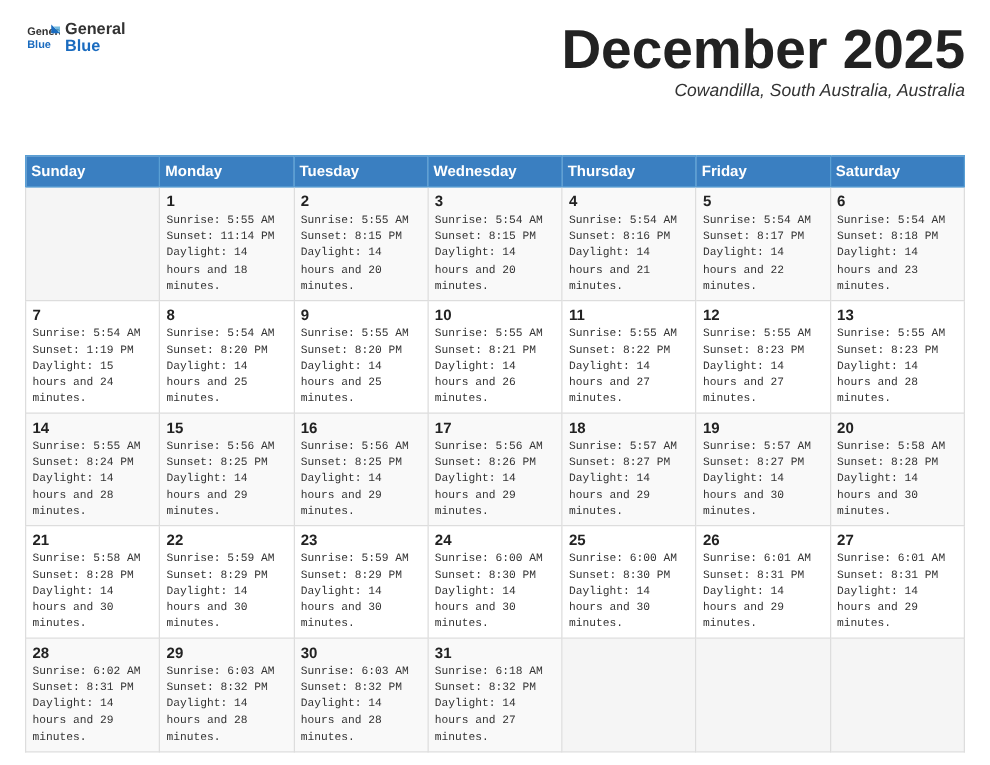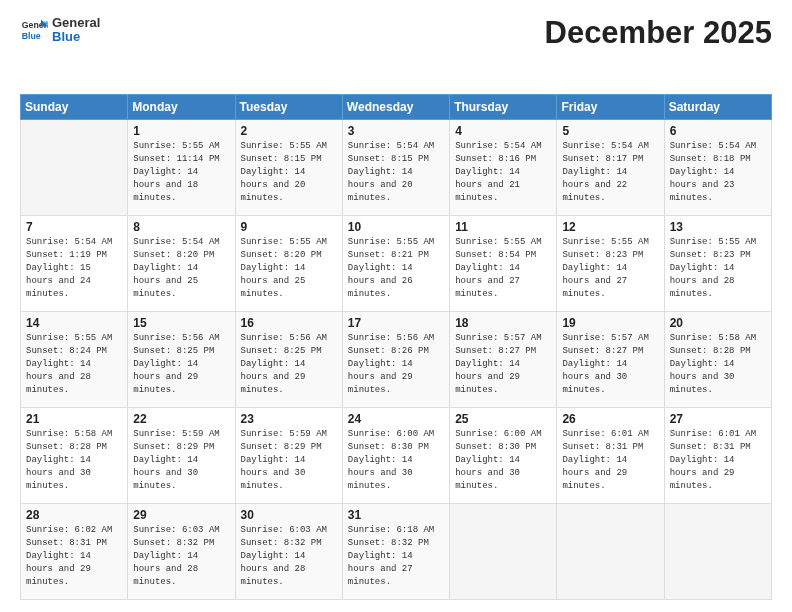--- a/index.html
+++ b/index.html
@@ -29,21 +29,21 @@
       gap: 4px;
     }
     .logo-icon {
       width: 28px;
       height: 28px;
     }
     .title-block {
       text-align: right;
     }
     .main-title {
-      font-size: 31px;
+      font-size: 44px;
       font-weight: bold;
       color: #222;
       line-height: 1.1;
     }
     .subtitle {
       font-size: 14px;
       color: #333;
       font-style: italic;
     }
     .calendar {
@@ -107,20 +107,21 @@
         <polygon points="24,4 32,12 24,12" fill="#1a6bbf"></polygon>
         <polygon points="26,6 34,6 34,14" fill="#3a9fd4" opacity="0.7"></polygon>
       </svg>
       <div style="line-height:1.1;">
         <div style="font-size:13px;font-weight:bold;color:#333;">General</div>
         <div style="font-size:13px;font-weight:bold;color:#1a6bbf;">Blue</div>
       </div>
     </div>
     <div class="title-block">
       <div class="main-title">December 2025</div>
+      <div class="subtitle">Cowandilla, South Australia, Australia</div>
     </div>
   </div>
 
   <table class="calendar">
     <thead>
       <tr>
       <th>Sunday</th>
           <th>Monday</th>
           <th>Tuesday</th>
           <th>Wednesday</th>
@@ -211,21 +212,21 @@
         <div class="day-info">
           <div>Sunrise: 5:55 AM</div>
           <div>Sunset: 8:21 PM</div>
           <div>Daylight: 14 hours and 26 minutes.</div>
         </div>
       </td>
           <td>
         <span class="day-number">11</span>
         <div class="day-info">
           <div>Sunrise: 5:55 AM</div>
-          <div>Sunset: 8:54 PM</div>
+          <div>Sunset: 8:22 PM</div>
           <div>Daylight: 14 hours and 27 minutes.</div>
         </div>
       </td>
           <td>
         <span class="day-number">12</span>
         <div class="day-info">
           <div>Sunrise: 5:55 AM</div>
           <div>Sunset: 8:23 PM</div>
           <div>Daylight: 14 hours and 27 minutes.</div>
         </div>

